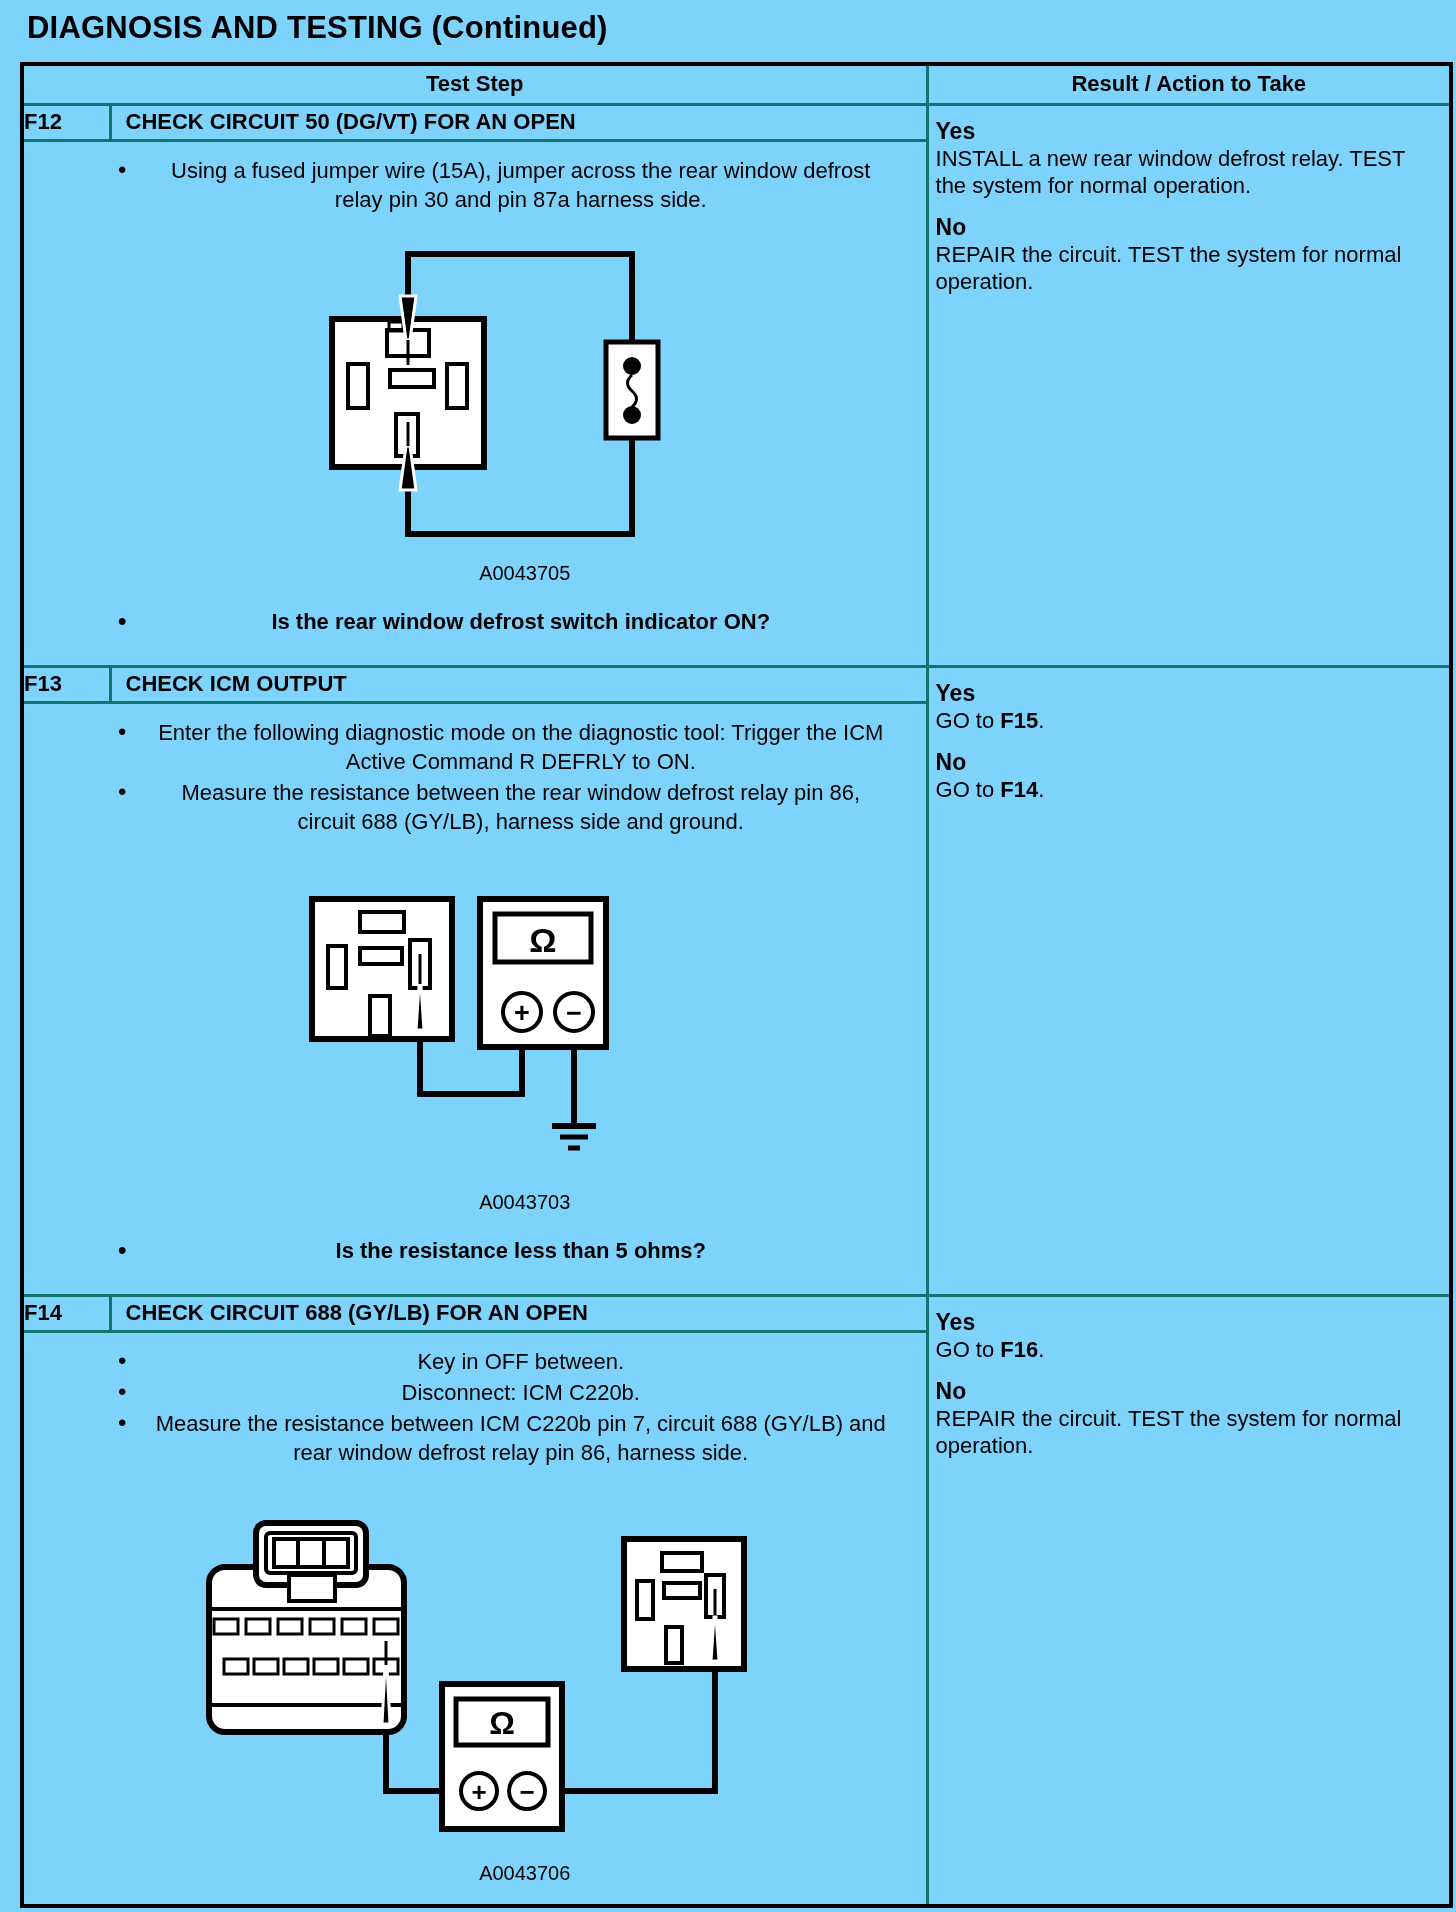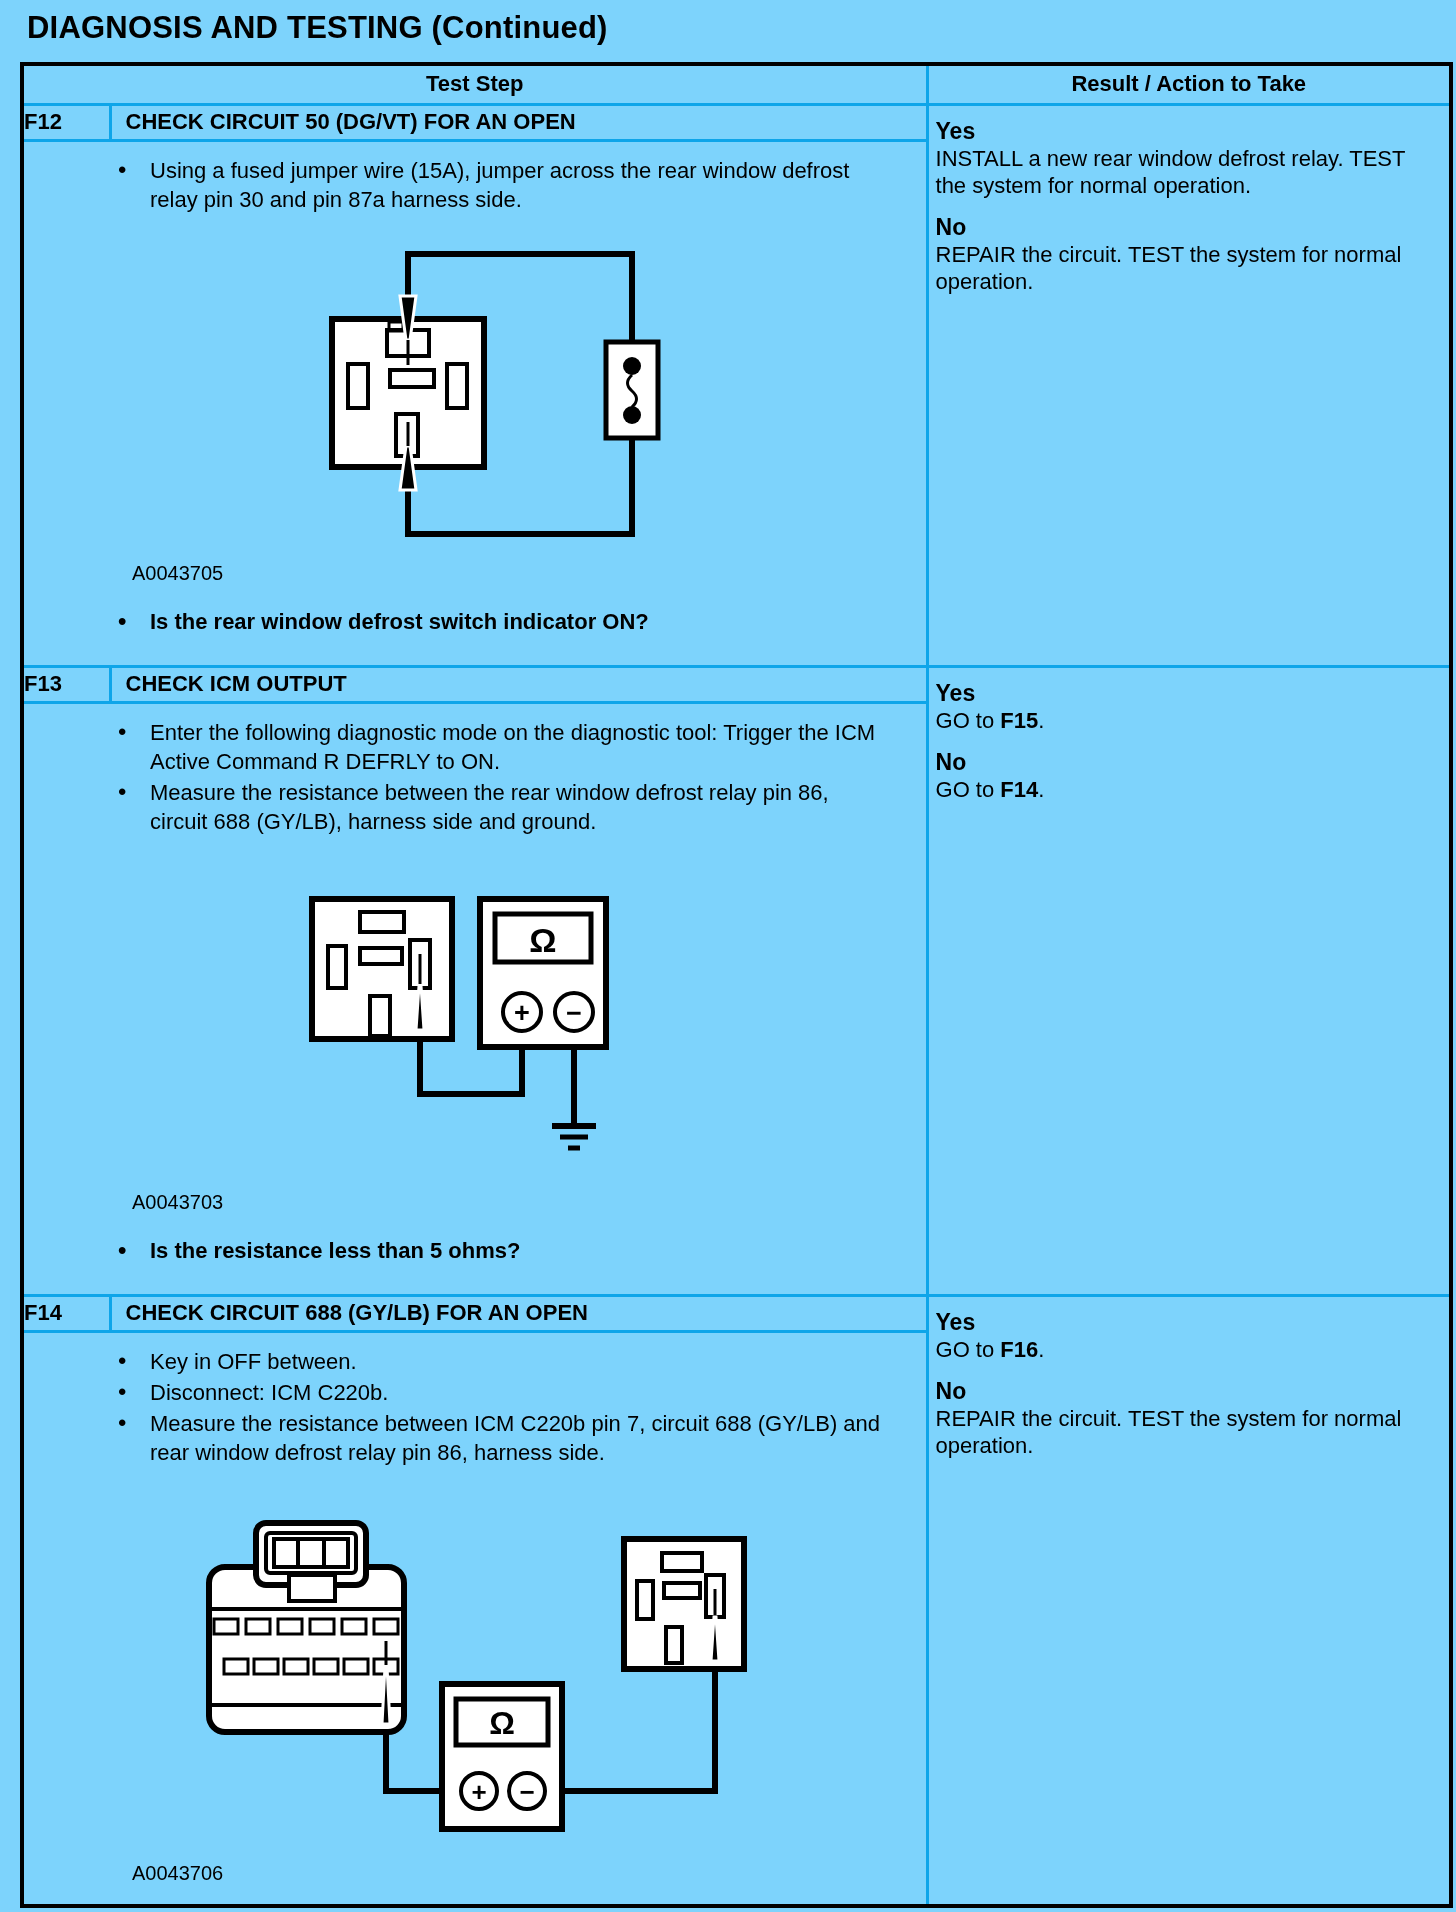--- a/index.html
+++ b/index.html
@@ -4,27 +4,27 @@
 <style>
   * { margin:0; padding:0; box-sizing:border-box; }
   html,body { background:#fff; }
   body { font-family:"Liberation Sans", sans-serif; color:#000; }
   .page { width:1456px; height:1912px; background:#7dd3fc; overflow:hidden; }
 
   .page-title { font-size:31px; font-weight:bold; padding:10px 0 0 27px; letter-spacing:.2px; }
   .subtitle { width:1429px; margin:24px 0 0 20px; text-align:center; font-size:24px; font-weight:bold; }
 
   table.pinpoint { border-collapse:collapse; table-layout:fixed; width:1429px; margin:16px 0 0 20px; border:4px solid #000; }
-  th, td { border:3px solid #0ea5e9; vertical-align:top; }
+  th, td { border:3px solid #0f766e; vertical-align:top; }
   thead th { font-size:22px; font-weight:bold; text-align:center; padding:5px 0 6px; }
 
   td.step-id { width:88px; font-size:22px; font-weight:bold; text-align:left; padding:3px 0 4px; }
   td.step-title { font-size:22px; font-weight:bold; padding:3px 0 4px 14px; }
   td.step-result { width:524px; font-size:22px; padding:12px 14px 10px 7px; line-height:27px; }
-  td.step-body { padding:12px 8px 19px 0; }
+  td.step-body { padding:12px 8px 19px 0;text-align:center; }
   .step-body-inner { display:flex; flex-direction:column; }
   tbody tr:nth-child(2) .step-body-inner { min-height:480px; }
   tbody tr:nth-child(4) .step-body-inner { min-height:556px; }
   tbody tr:nth-child(6) .step-body-inner { min-height:528px; }
 
   ul.bullets { list-style:none; margin:2px 26px 0 92px; font-size:22px; line-height:29px; }
   ul.bullets li { position:relative; padding-left:34px; margin-bottom:2px; }
   ul.bullets li::before { content:"\2022"; position:absolute; left:2px; top:-1px; font-size:24px; }
   ul.bullets.question { margin-top:auto; padding-top:22px; margin-bottom:8px; }
   ul.bullets.question li { font-weight:bold; }

